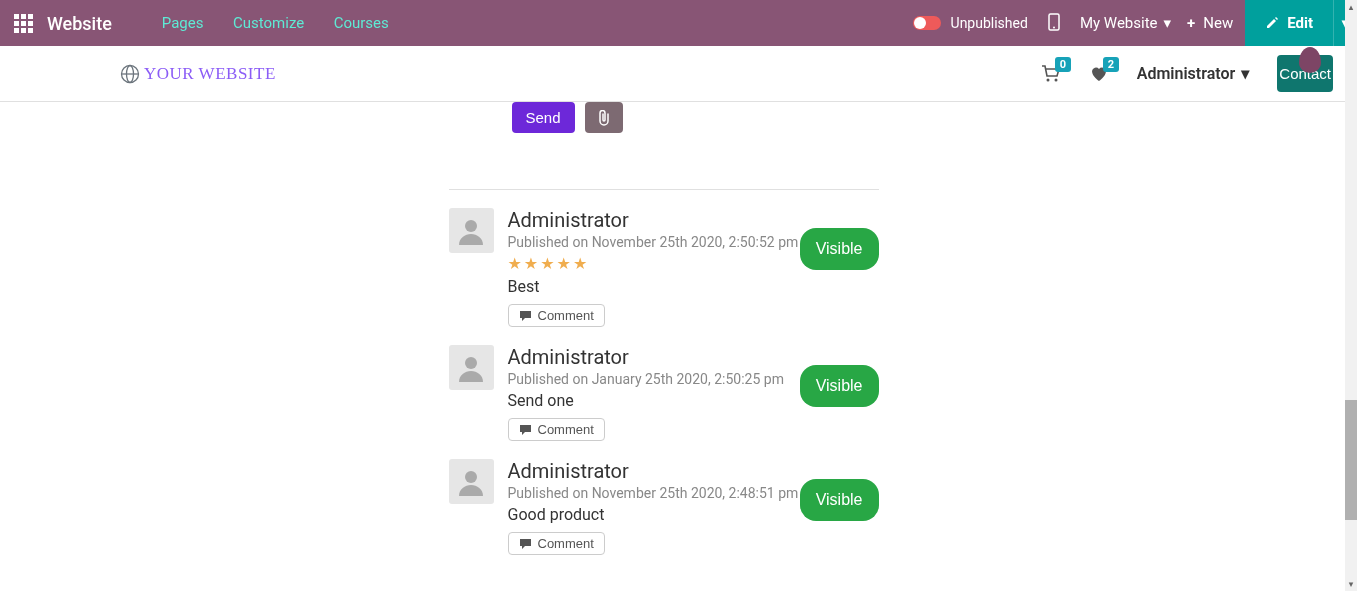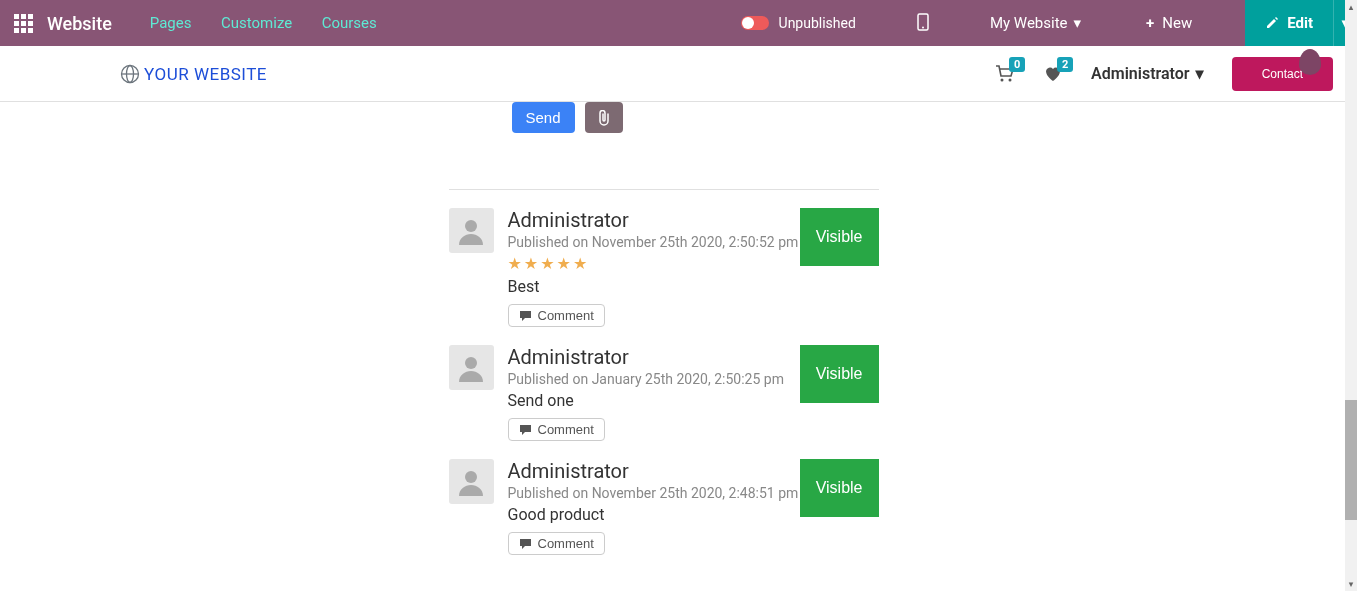--- a/index.html
+++ b/index.html
@@ -2,66 +2,66 @@
 <html><head>
 <meta charset="utf-8">
 <style>
 * { margin: 0; padding: 0; box-sizing: border-box; }
 body { font-family: -apple-system, BlinkMacSystemFont, "Segoe UI", Roboto, "Helvetica Neue", Arial, sans-serif; font-size: 14px; color: #212529; background: #fff; overflow-x: hidden; }
 
 .topbar { background: #885575; height: 46px; display: flex; align-items: center; color: #fff; padding: 0 0 0 14px; }
 .apps-icon { display: inline-flex; align-items: center; margin-right: 14px; cursor: pointer; }
 .apps-grid { display: grid; grid-template-columns: repeat(3, 5px); grid-template-rows: repeat(3, 5px); gap: 2px; }
 .apps-grid span { width: 5px; height: 5px; background: #fff; }
-.topbar .brand { font-size: 18px; font-weight: 500; margin-right: 38px; }
+.topbar .brand { font-size: 18px; font-weight: 500; margin-right: 50px; }
 .topbar .menu-left a { color: #5eead4; text-decoration: none; margin-right: 26px; font-size: 15px; cursor: pointer; }
 .topbar .spacer { flex: 1; }
-.topbar .right { display: flex; align-items: center; height: 100%; gap: 41px; }
+.topbar .right { display: flex; align-items: center; height: 100%; }
 .status-toggle { display: flex; align-items: center; margin-right: 20px; cursor: pointer; }
 .toggle-sw { width: 28px; height: 14px; background: #ee5a5a; border-radius: 7px; position: relative; margin-right: 10px; }
 .toggle-sw::after { content: ''; position: absolute; width: 12px; height: 12px; background: #fff; border-radius: 50%; top: 1px; left: 1px; }
 .mobile-btn { margin-right: 20px; cursor: pointer; color: #fff; }
-.dd { display: flex; align-items: center; cursor: pointer; margin-right: 12px; font-size: 15px; }
+.dd { display: flex; align-items: center; cursor: pointer; margin-right: 4px; font-size: 15px; }
 .caret { margin-left: 6px; }
 .new-btn { display: flex; align-items: center; cursor: pointer; margin-right: 0; font-size: 15px; padding: 0 12px; }
 .new-btn .plus { margin-right: 8px; font-weight: bold; }
 .edit-group { display: flex; height: 100%; font-weight: bold; }
 .edit-btn { background: #00a09d; display: flex; align-items: center; padding: 0 20px; cursor: pointer; font-size: 15px; }
 .edit-btn svg { margin-right: 8px; }
 .edit-caret { background: #00a09d; display: flex; align-items: center; padding: 0 8px; cursor: pointer; border-left: 1px solid rgba(255,255,255,0.2); }
 
 .navbar { background: #fff; border-bottom: 1px solid #e0e0e0; height: 56px; display: flex; align-items: center; padding: 0 24px 0 120px; position: relative; }
-.logo { display: flex; align-items: center; color: #1d4ed8; font-size: 17px; letter-spacing: 0.5px; margin-right: 28px; }
+.logo { display: flex; align-items: center; color: #8b5cf6; font-size: 17px; letter-spacing: 0.5px; margin-right: 28px; font-family: Liberation Serif, serif; }
 .logo svg { margin-right: 4px; }
 .navbar nav a { color: #555; text-decoration: none; margin-right: 22px; font-size: 16px; cursor: pointer; }
 .navbar .sp { flex: 1; }
 .icon-btn { position: relative; margin-right: 28px; cursor: pointer; color: #555; display: flex; align-items: center; }
 .badge { position: absolute; top: -8px; left: 14px; background: #17a2b8; color: #fff; font-size: 11px; font-weight: bold; padding: 1px 5px; border-radius: 3px; }
 .user-dd { display: flex; align-items: center; color: #333; font-weight: 600; font-size: 16px; cursor: pointer; margin-right: 28px; }
-.contact-btn { background: #be185d; color: #fff; border: none; padding: 10px 30px; border-radius: 4px; font-size: 12px; cursor: pointer; position: relative; }
+.contact-btn { background: #0f766e; color: #fff; border: none; padding: 10px 2px; border-radius: 4px; font-size: 15px; cursor: pointer; position: relative; }
 .drip { position: absolute; top: -8px; right: 12px; width: 22px; height: 26px; background: #7d4565; border-radius: 50% 50% 50% 50% / 60% 60% 40% 40%; transform: rotate(0deg); }
 
 .content { max-width: 1034px; margin: 0 auto 40px auto; padding: 0 0 0 0; position: relative; left: -15px; }
 .compose-row { margin-left: 365px; margin-bottom: 56px; display: flex; gap: 10px; }
-.send-btn { background: #3b82f6; color: #fff; border: none; border-radius: 4px; padding: 7px 14px; font-size: 15px; cursor: pointer; }
+.send-btn { background: #6d28d9; color: #fff; border: none; border-radius: 4px; padding: 7px 14px; font-size: 15px; cursor: pointer; }
 .attach-btn { background: #7d6a72; color: #fff; border: none; border-radius: 4px; padding: 7px 12px; font-size: 15px; cursor: pointer; display: flex; align-items: center; }
 
 .divider { border: none; border-top: 1px solid #e0e0e0; margin: 0 302px 18px 302px; }
 
 .comment { display: flex; padding: 0 0 18px 0; margin: 0 302px 0 302px; position: relative; }
 .avatar { width: 45px; height: 45px; background: #e6e6e6; border-radius: 3px; display: flex; align-items: center; justify-content: center; margin-right: 14px; flex-shrink: 0; }
 .avatar svg { width: 32px; height: 32px; fill: #aaa; }
 .comment-body { flex: 1; }
 .author { font-size: 20px; color: #333; margin-bottom: 2px; }
 .pubdate { font-size: 14px; color: #888; margin-bottom: 4px; }
 .stars { color: #f0ad4e; font-size: 16px; margin-bottom: 4px; letter-spacing: 2px; }
 .comment-text { font-size: 16px; color: #333; margin-bottom: 8px; }
 .comment-action { display: inline-flex; align-items: center; border: 1px solid #ccc; border-radius: 4px; padding: 3px 10px; font-size: 13px; color: #555; background: #fff; cursor: pointer; }
 .comment-action svg { margin-right: 6px; }
-.vis-btn { background: #28a745; color: #fff; border: none; border-radius: 0; padding: 20px 16px; font-size: 16px; cursor: pointer; position: absolute; top: 0; right: 0; }
+.vis-btn { background: #28a745; color: #fff; border: none; border-radius: 16px; padding: 12px 16px; font-size: 16px; cursor: pointer; position: absolute; top: 20px; right: 0; }
 
 .scroll-indicator { position: fixed; right: 0; top: 0; width: 12px; height: 100%; background: #f1f1f1; }
 .scroll-thumb { position: absolute; right: 0; width: 12px; background: #b0b0b0; border-radius: 0; }
 .scroll-arrow { position: absolute; right: 0; width: 12px; height: 14px; display: flex; align-items: center; justify-content: center; font-size: 9px; color: #666; cursor: pointer; }
 </style>
 </head>
 <body>
 
 <div class="topbar">
   <span class="apps-icon">

